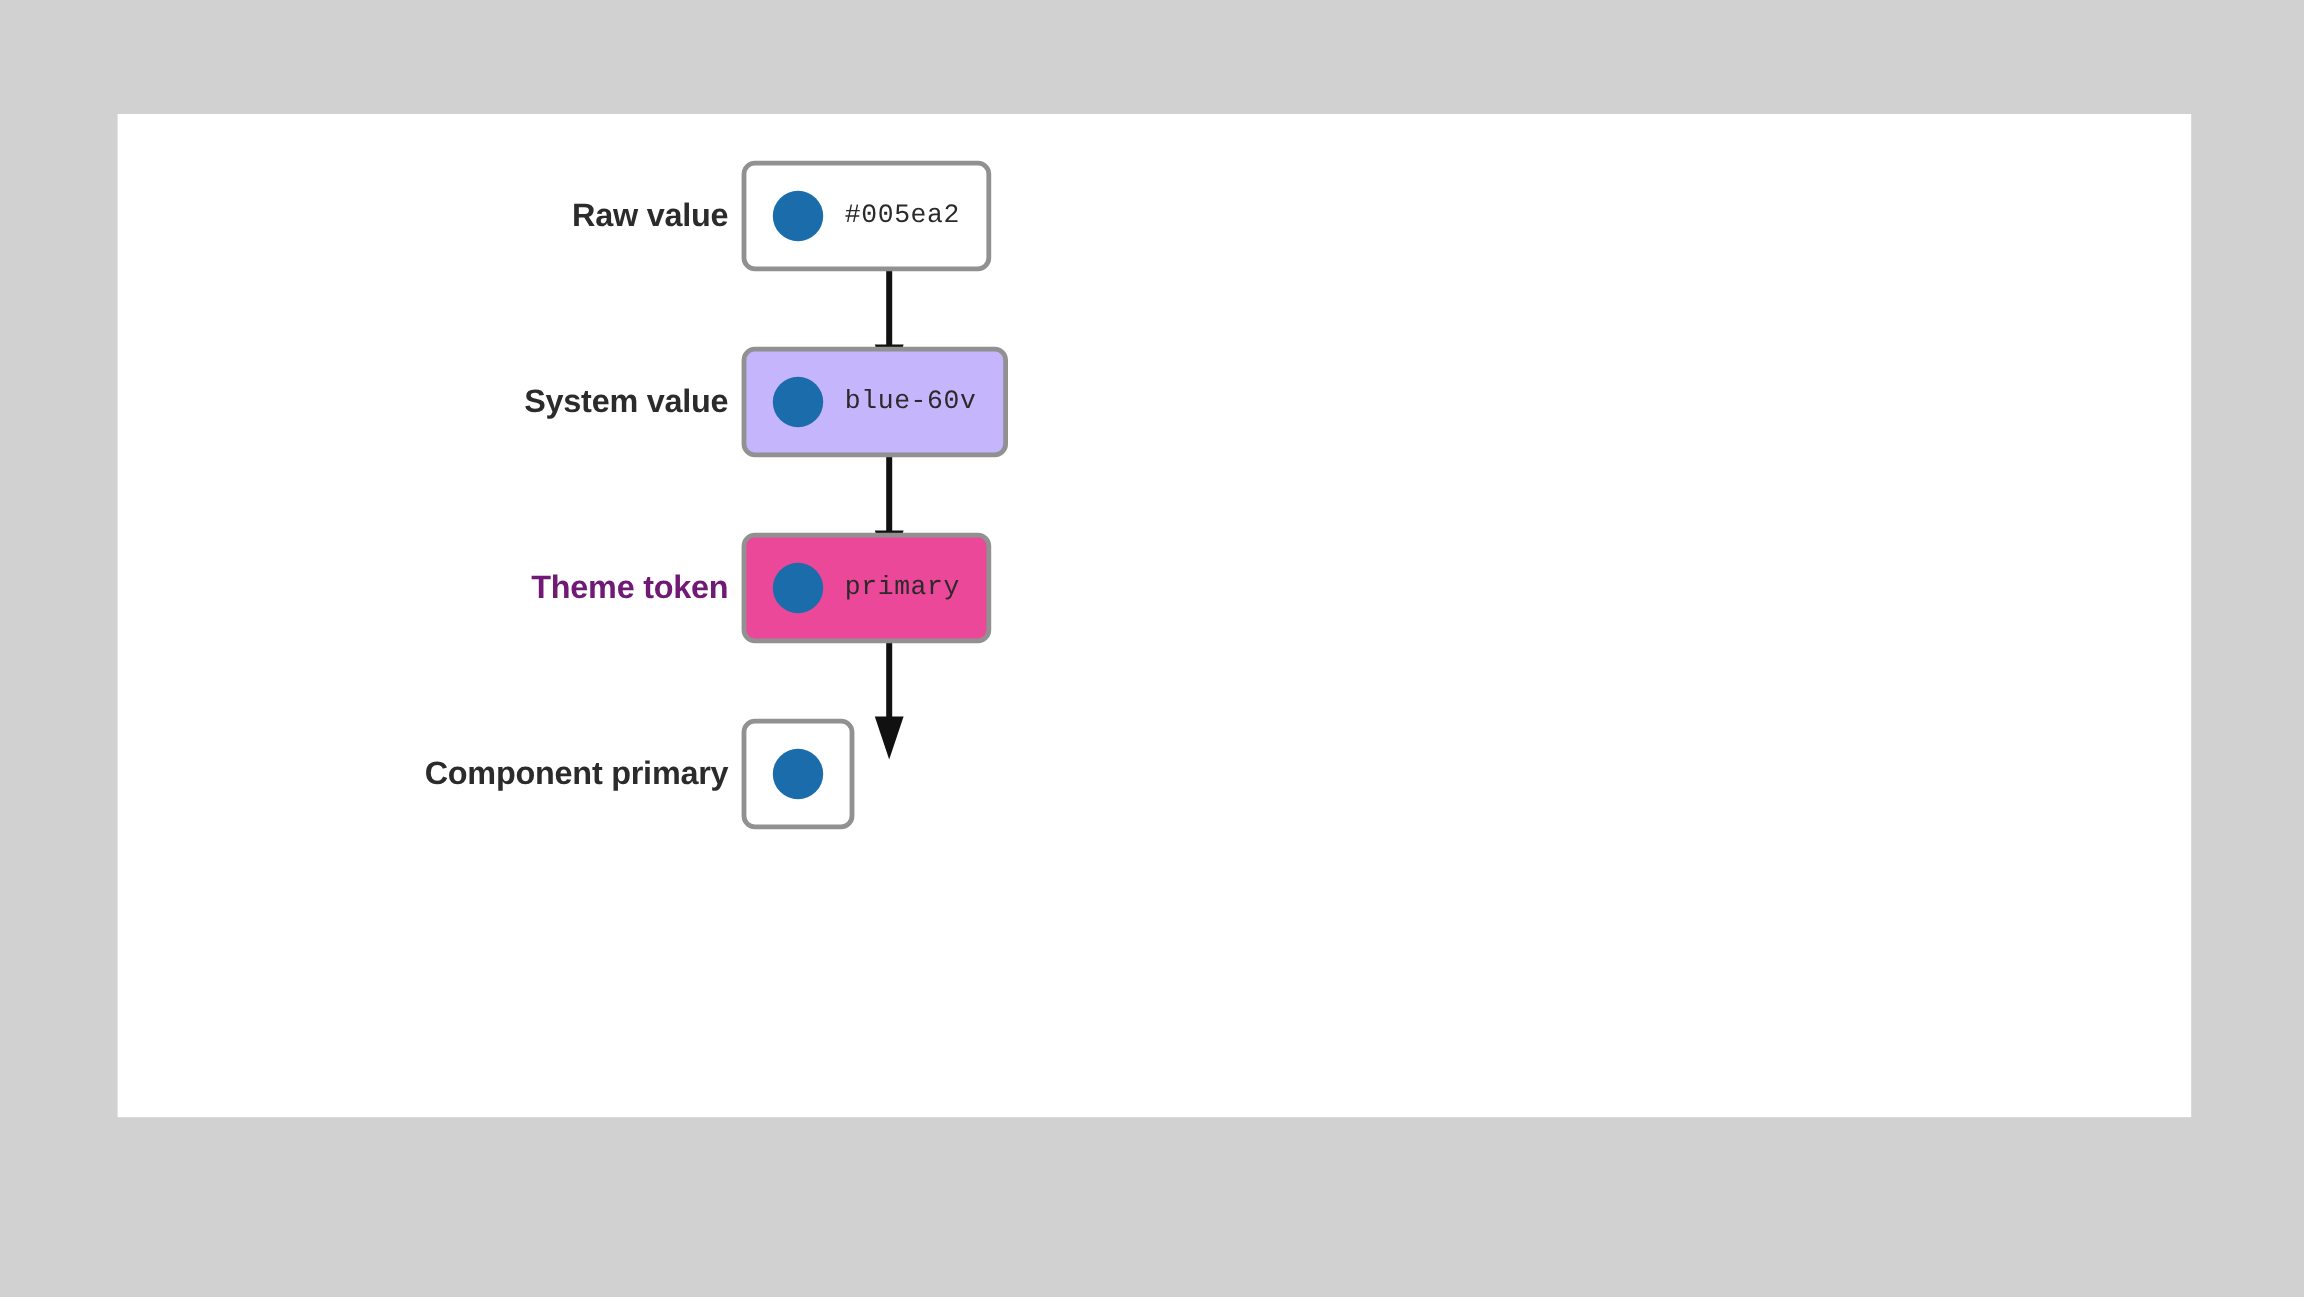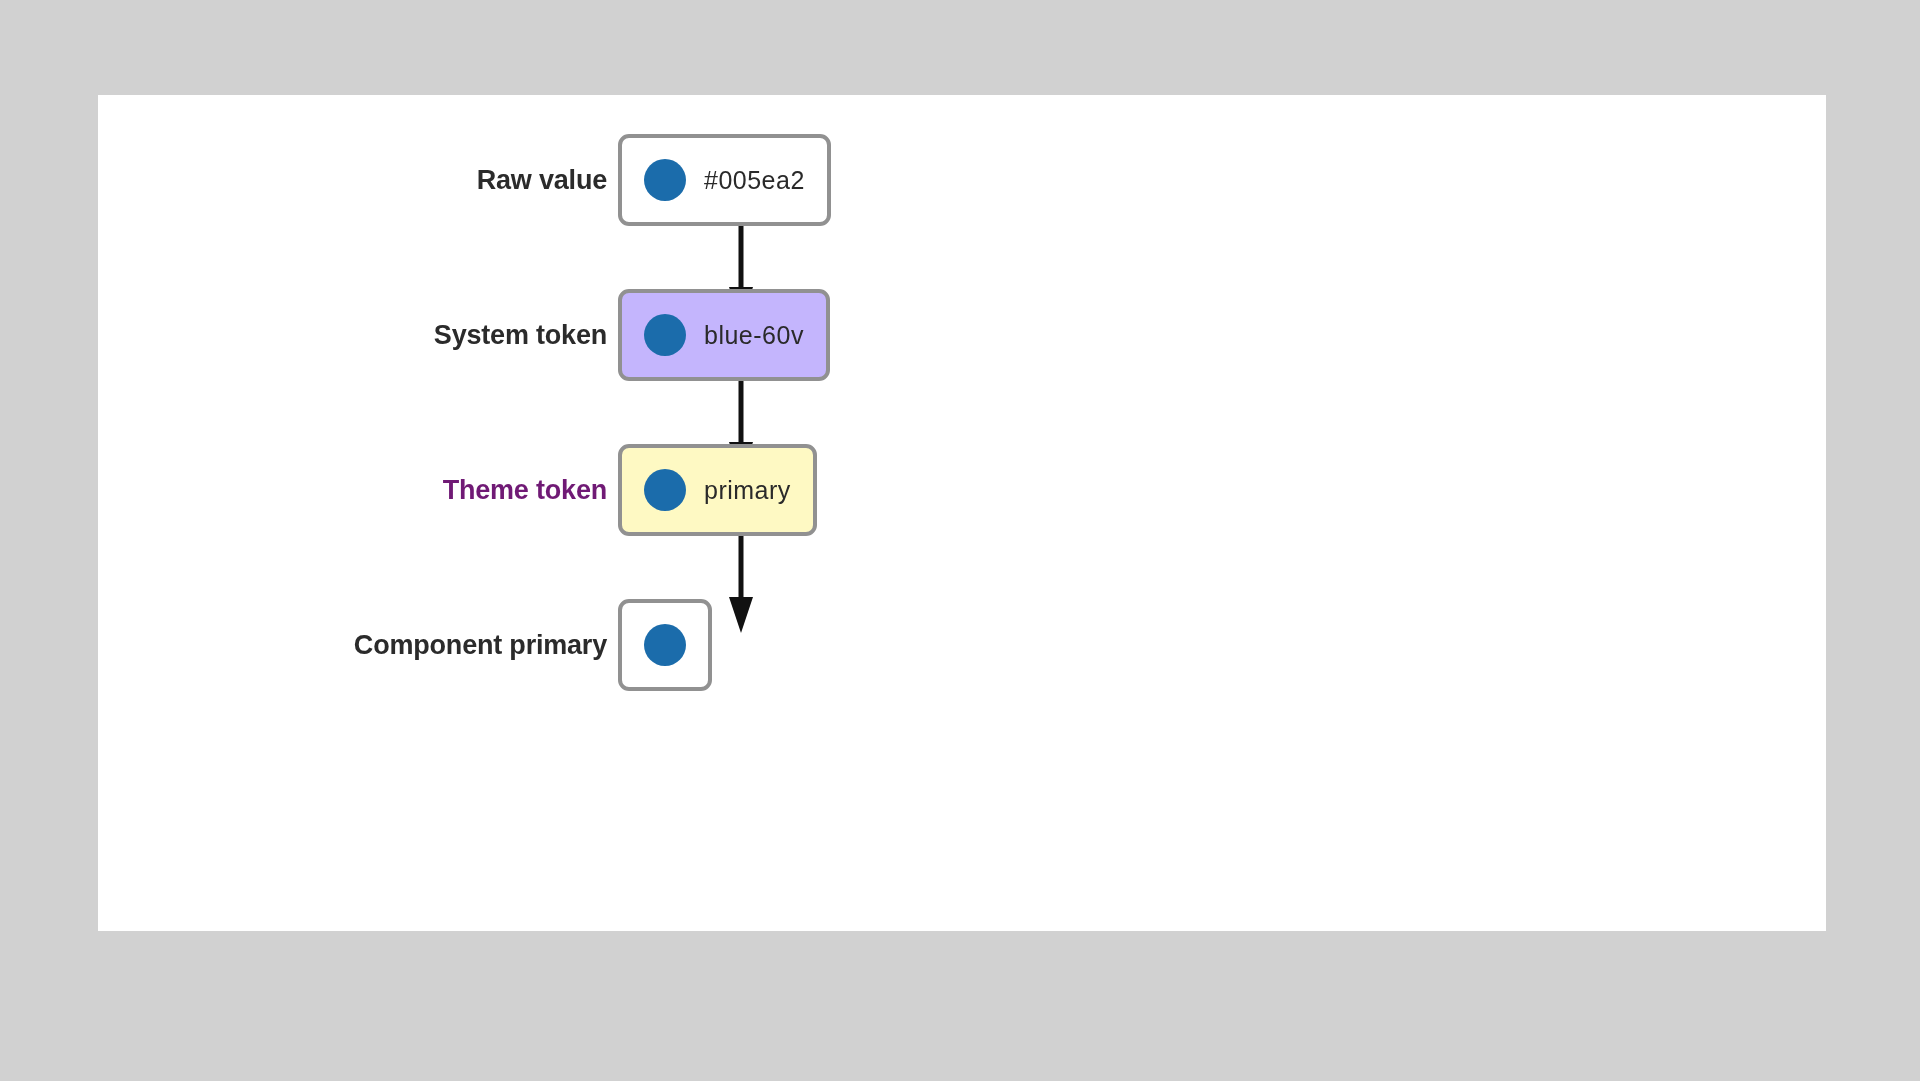--- a/index.html
+++ b/index.html
@@ -82,22 +82,22 @@
 
   .swatch {
     flex: 0 0 auto;
     width: 42px;
     height: 42px;
     border-radius: 50%;
     background: #1b6cab;
   }
 
   .node-text {
-    font-family: Liberation Sans, sans-serif;
-    font-size: 25px;
+    font-family: Liberation Mono, monospace;
+    font-size: 22px;
     font-weight: normal;
     color: #2a2a2a;
     letter-spacing: 0.5px;
     line-height: 1;
   }
 
   
   .connector {
     position: absolute;
     left: 630px;
@@ -141,30 +141,30 @@
 
       <div class="row" style="top:85px;">
         <div class="row-label" style="color: rgb(43, 43, 43);">Raw value</div>
         <div class="node" style="border-color: rgb(145, 145, 145); background: rgb(255, 255, 255);">
           <span class="swatch" style="background: rgb(27, 108, 171);"></span>
           <span class="node-text" style="color: rgb(42, 42, 42);">#005ea2</span>
         </div>
       </div>
 
       <div class="row" style="top:240px;">
-        <div class="row-label" style="color: rgb(43, 43, 43);">System token</div>
+        <div class="row-label" style="color: rgb(43, 43, 43);">System value</div>
         <div class="node" style="border-color: rgb(145, 145, 145); background: #c4b5fd;">
           <span class="swatch" style="background: rgb(27, 108, 171);"></span>
           <span class="node-text" style="color: rgb(42, 42, 42);">blue-60v</span>
         </div>
       </div>
 
       <div class="row" style="top:395px;">
         <div class="row-label" style="color: #701a75;">Theme token</div>
-        <div class="node" style="border-color: rgb(145, 145, 145); background: #fef9c3;">
+        <div class="node" style="border-color: rgb(145, 145, 145); background: #ec4899;">
           <span class="swatch" style="background: rgb(27, 108, 171);"></span>
           <span class="node-text" style="color: rgb(42, 42, 42);">primary</span>
         </div>
       </div>
 
       <div class="row" style="top:550px;">
         <div class="row-label" style="color: rgb(43, 43, 43);">Component primary</div>
         <div class="node" style="border-color: rgb(145, 145, 145); background: rgb(255, 255, 255);">
           <span class="swatch" style="background: rgb(27, 108, 171);"></span>
         </div>

